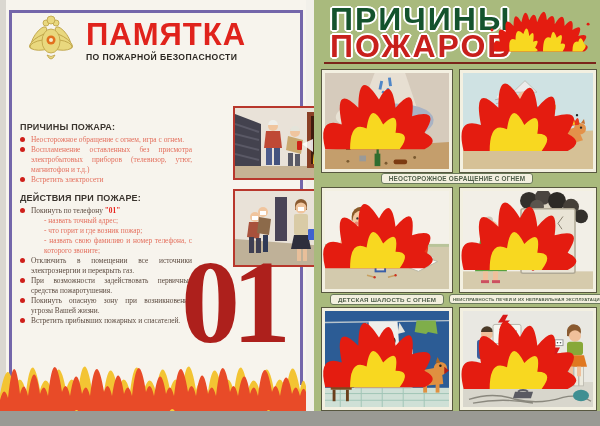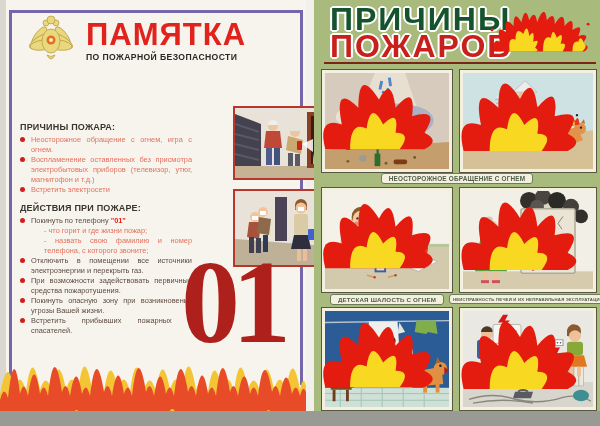--- a/index.html
+++ b/index.html
@@ -11,21 +11,21 @@
   .left-edge{position:absolute;left:0;top:0;width:6px;height:426px;background:#dad7d0;}
   .purple-frame{position:absolute;left:9px;top:10px;width:288px;height:372px;
                 border:3px solid #7466aa;border-bottom:none;}
   .emblem{position:absolute;left:25px;top:11px;width:52px;height:54px;}
   .lp-titles{position:absolute;left:86px;top:19px;width:170px;}
   .lp-title{margin:0;font-size:31px;font-weight:bold;color:#e0231c;letter-spacing:1px;line-height:1;}
   .lp-subtitle{margin-top:2px;font-size:8.6px;font-weight:bold;color:#2b2722;letter-spacing:0.4px;}
   .lp-text{position:absolute;left:20px;top:86px;width:172px;margin-top:36px;}
   .lp-h2{margin:0 0 3px;font-size:9px;font-weight:bold;color:#3a342e;letter-spacing:0.2px;}
   ul.lp-list{list-style:none;margin:0 0 8px;padding:0;}
-  .lp-list li{position:relative;padding-left:11px;font-size:7.4px;line-height:10px;text-align:justify;}
+  .lp-list li{position:relative;padding-left:11px;font-size:7.4px;line-height:10px;text-align:justify;font-family:Liberation Serif, serif;}
   .dot{position:absolute;left:0;top:2px;width:5px;height:5px;border-radius:50%;background:#cf1f1a;}
   .cause{color:#e4705e;}
   .action{color:#5c4b40;}
   .subitems div{padding-left:13px;font-size:7.4px;line-height:10px;color:#e4705e;}
   .phone{color:#e8211a;font-weight:bold;}
   .fig{position:absolute;left:193px;width:108px;border:2px solid #b8372c;background:#fff;box-sizing:border-box;}
   .figA{top:90px;height:74px;}
   .figB{top:173px;height:78px;}
   .fig svg{display:block;width:100%;height:100%;}
   .big01{position:absolute;left:181px;top:250px;z-index:1;font-family:"Liberation Serif",serif;
@@ -103,21 +103,22 @@
         <li><span class="dot"></span><span class="cause">Встретить электросети</span></li>
       </ul>
 
       <h2 class="lp-h2">ДЕЙСТВИЯ ПРИ ПОЖАРЕ:</h2>
       <ul class="lp-list">
         <li>
           <span class="dot"></span>
           <span class="action">Покинуть по телефону</span>
           <span class="phone">"01"</span>
           <div class="subitems">
-            <div>- что горит и где жизни пожар;</div>
+            <div>- назвать точный адрес;</div>
+            <div>- что горит и где возник пожар;</div>
             <div>- назвать свою фамилию и номер телефона, с которого звоните;</div>
           </div>
         </li>
         <li><span class="dot"></span><span class="action">Отключить в помещении все источники электроэнергии и перекрыть газ.</span></li>
         <li><span class="dot"></span><span class="action">При возможности задействовать первичные средства пожаротушения.</span></li>
         <li><span class="dot"></span><span class="action">Покинуть опасную зону при возникновении угрозы Вашей жизни.</span></li>
         <li><span class="dot"></span><span class="action">Встретить прибывших пожарных и спасателей.</span></li>
       </ul>
     </div>
 

